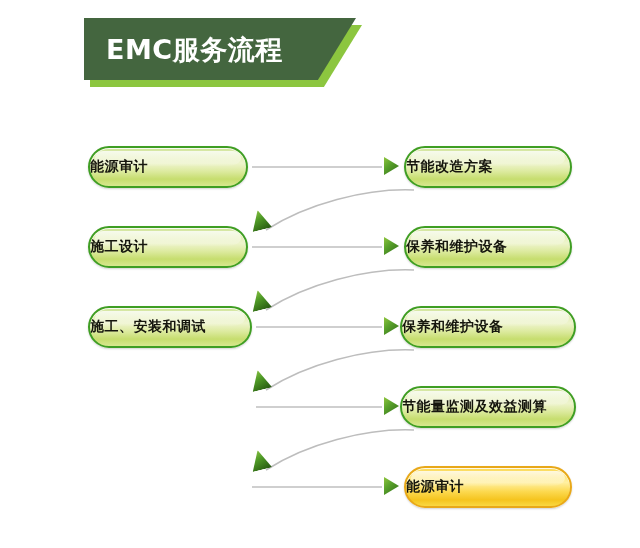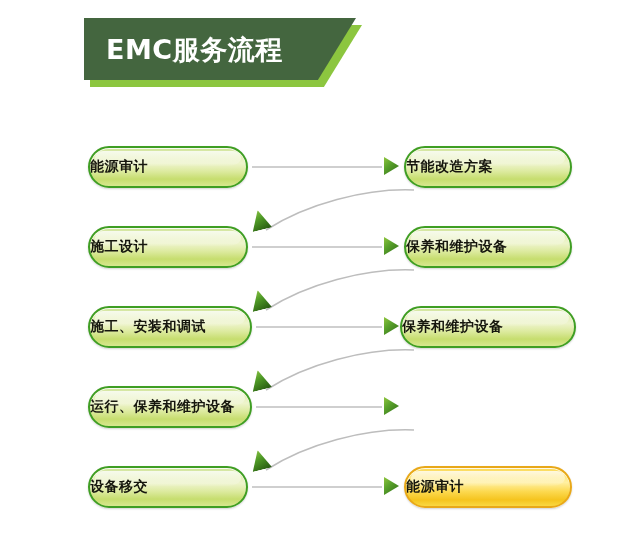--- a/index.html
+++ b/index.html
@@ -247,42 +247,39 @@
   </div>
 
   <div class="ret" style="left:246px; top:344px;">
     <svg width="170" height="54" viewBox="0 0 170 54" fill="none" aria-hidden="true">
       <path d="M168 6 C 120 4, 60 20, 20 46" stroke="#bdbdbd" stroke-width="1.6" fill="none"></path>
     </svg>
     <div class="tri-up" style="left:4px; top:26px;"></div>
   </div>
 
   <div class="flow-row" style="top:386px;">
-    <div class="node left wide">
-      <span class="node-label">运行、保养和维护设备</span>
-    </div>
     <div class="fwd" style="left:256px; width:126px;">
       <div class="line"></div>
       <div class="tri">
           <div class="tri-right"></div>
         </div>
     </div>
+    <div class="node right wide">
+      <span class="node-label">节能量监测及效益测算</span>
+    </div>
   </div>
 
   <div class="ret" style="left:246px; top:424px;">
     <svg width="170" height="54" viewBox="0 0 170 54" fill="none" aria-hidden="true">
       <path d="M168 6 C 120 4, 60 20, 20 46" stroke="#bdbdbd" stroke-width="1.6" fill="none"></path>
     </svg>
     <div class="tri-up" style="left:4px; top:26px;"></div>
   </div>
 
   <div class="flow-row" style="top:466px;">
-    <div class="node left">
-      <span class="node-label">设备移交</span>
-    </div>
     <div class="fwd" style="left:252px; width:130px;">
       <div class="line"></div>
       <div class="tri">
           <div class="tri-right"></div>
         </div>
     </div>
     <div class="node right gold">
       <span class="node-label">能源审计</span>
     </div>
   </div>

